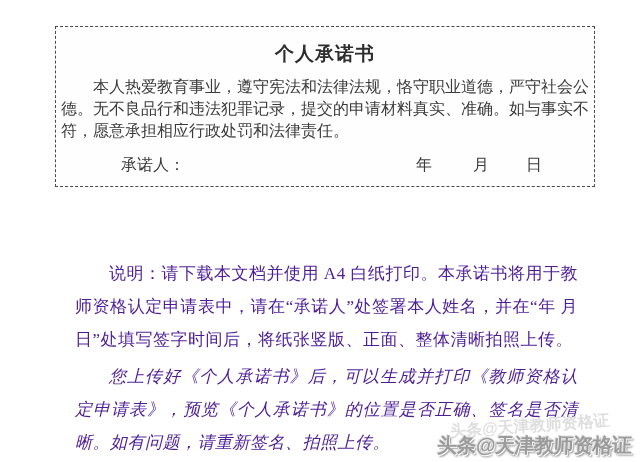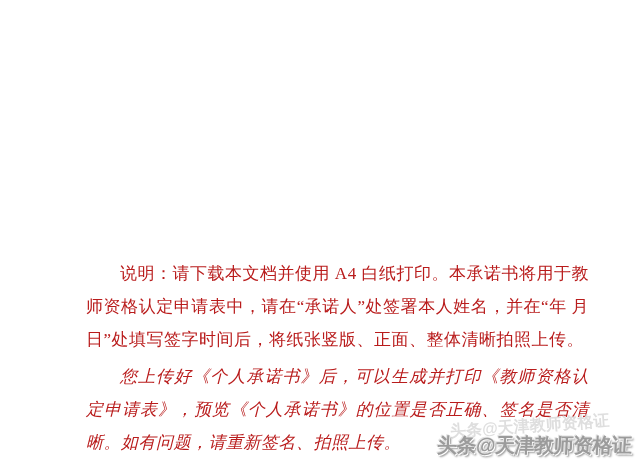--- a/index.html
+++ b/index.html
@@ -48,26 +48,26 @@
     padding-right: 52px;
     font-size: 16px;
     color: #3a3a3a;
   }
   .date-part span { display: inline-block; }
   .date-month { margin-left: 37px; }
   .date-day   { margin-left: 33px; }
   
   .instructions {
     position: absolute;
-    left: 86px;
+    left: 75px;
     width: 503px;
     top: 257px;
     font-size: 17px;
     line-height: 33px;
-    color: #b91c1c;
+    color: #4c1d95;
     letter-spacing: 0.5px;
   }
   .instructions p {
     text-indent: 2em;
     text-align: justify;
   }
   .instructions p + p {
     margin-top: 4px;
     font-style: italic;
   }
@@ -99,20 +99,32 @@
     overflow: hidden;
     max-width: 160px;
     height: 18px;
   }
 </style>
 </head>
 <body>
 
 <div id="page">
 
+  <div class="commitment-box">
+    <div class="box-title">个人承诺书</div>
+    <div class="box-body">本人热爱教育事业，遵守宪法和法律法规，恪守职业道德，严守社会公德。无不良品行和违法犯罪记录，提交的申请材料真实、准确。如与事实不符，愿意承担相应行政处罚和法律责任。</div>
+    <div class="signer-row">
+      <span class="signer-label">承诺人：</span>
+      <span class="date-part">
+        <span class="date-year">年</span>
+        <span class="date-month">月</span>
+        <span class="date-day">日</span>
+      </span>
+    </div>
+  </div>
 
   <div class="instructions">
     <p>说明：请下载本文档并使用 A4 白纸打印。本承诺书将用于教师资格认定申请表中，请在“承诺人”处签署本人姓名，并在“年 月 日”处填写签字时间后，将纸张竖版、正面、整体清晰拍照上传。</p>
     <p>您上传好《个人承诺书》后，可以生成并打印《教师资格认定申请表》，预览《个人承诺书》的位置是否正确、签名是否清晰。如有问题，请重新签名、拍照上传。</p>
   </div>
 
   <div class="watermark-ghost">头条@天津教师资格证</div>
   <div class="watermark">头条@天津教师资格证</div>
 
 </div>

